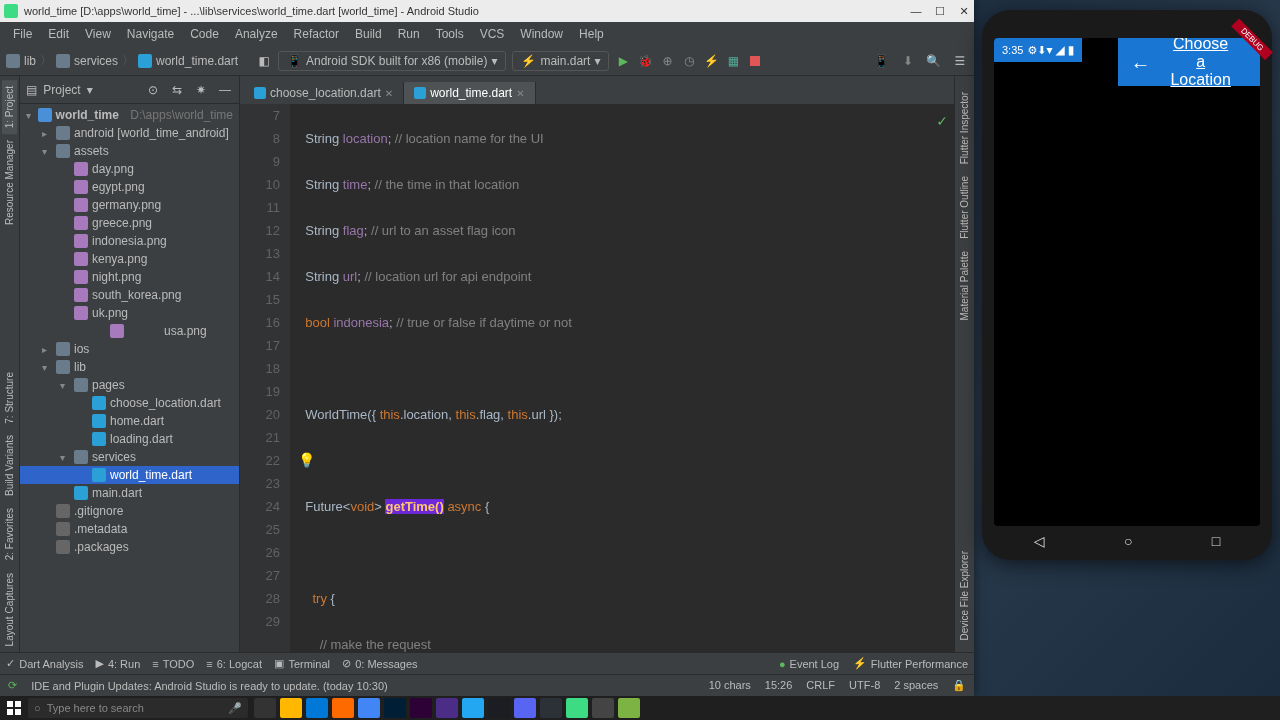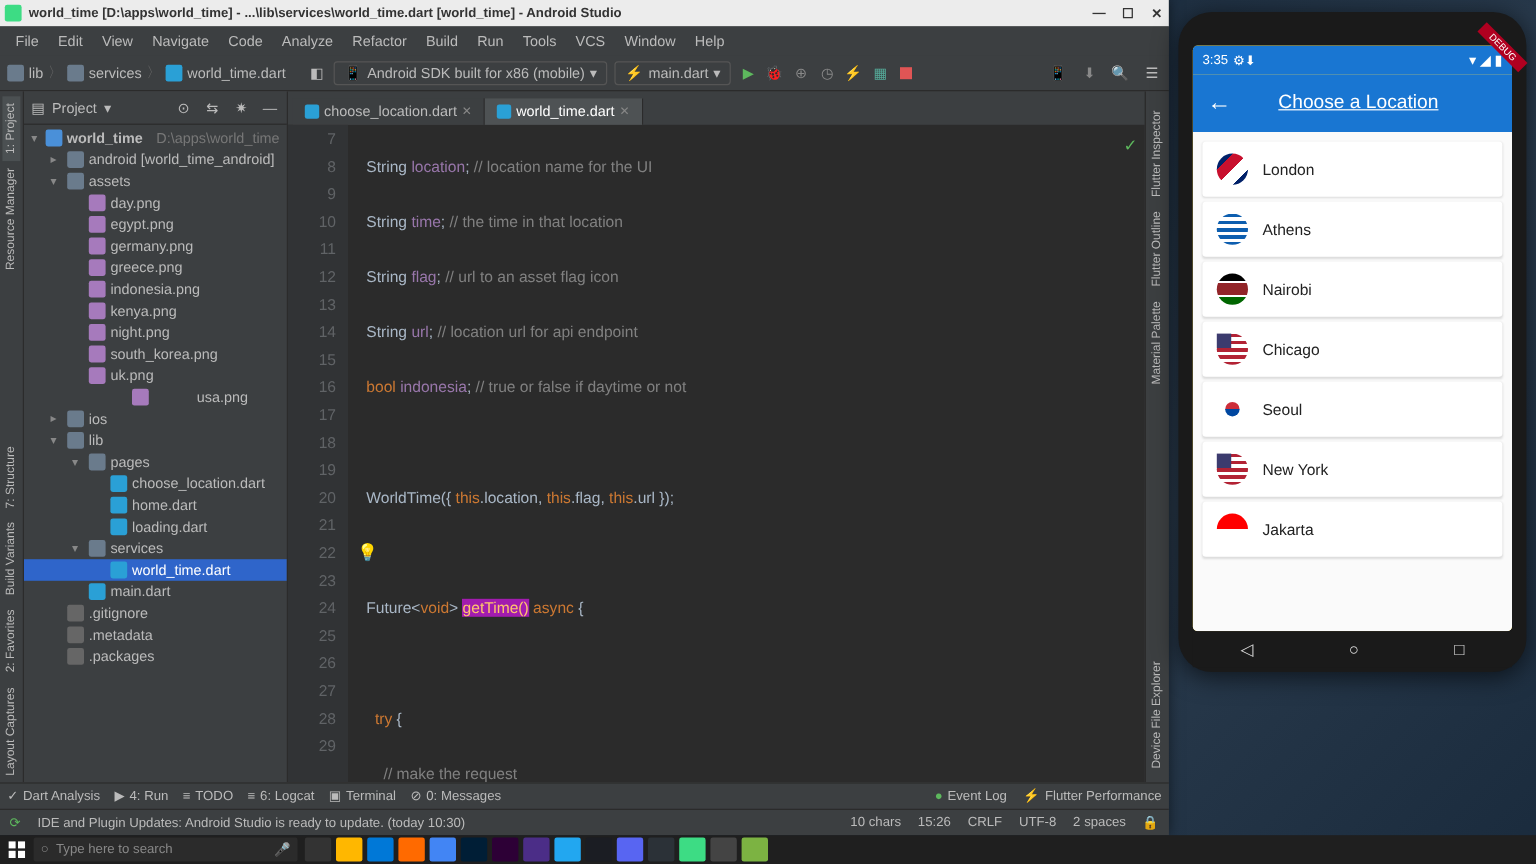--- a/index.html
+++ b/index.html
@@ -1,21 +1,21 @@
 <!DOCTYPE html>
 <html><head>
 <meta charset="utf-8">
 <style>
 * { margin:0; padding:0; box-sizing:border-box; font-family:"Segoe UI",Arial,sans-serif; }
 body { width:1280px; height:720px; overflow:hidden; background:#1a2b3d; position:relative; }
 .desktop { width:100%; height:100%; background:linear-gradient(135deg,#0a1528 0%,#1a2b3d 40%,#2a3b4d 70%,#1a2b3d 100%); position:relative; }
 
 
 .ide { position:absolute; left:0; top:0; width:974px; height:696px; background:#3c3f41; display:flex; flex-direction:column; box-shadow:0 0 10px rgba(0,0,0,.5); }
-.titlebar { height:22px; background:#ececec; display:flex; align-items:center; padding:0 4px; font-size:11px; color:#333;font-weight:bold; }
+.titlebar { height:22px; background:#ececec; display:flex; align-items:center; padding:0 4px; font-size:11px; color:#333; }
 .titlebar-icon { width:14px; height:14px; background:#3ddc84; margin-right:6px; border-radius:2px; }
 .win-controls { margin-left:auto; display:flex; gap:12px; color:#333; }
 .win-btn { width:12px; height:12px; display:flex; align-items:center; justify-content:center; cursor:pointer; }
 
 .menubar { height:24px; background:#3c3f41; display:flex; align-items:center; padding:0 6px; font-size:12px; color:#bbb; gap:2px; }
 .menu-item { padding:2px 7px; cursor:pointer; }
 
 .toolbar { height:30px; background:#3c3f41; border-bottom:1px solid #2b2b2b; display:flex; align-items:center; padding:0 6px; gap:6px; font-size:12px; color:#bbb; }
 .tb-crumb { display:flex; align-items:center; gap:4px; }
 .tb-icon { width:14px; height:14px; background:#6e8aa5; border-radius:2px; display:inline-block; }
@@ -52,36 +52,36 @@
 .tab-close { font-size:10px; color:#888; }
 
 .code-wrap { flex:1; display:flex; overflow:hidden; font-family:Consolas,monospace; font-size:13px; line-height:23px; }
 .gutter { width:50px; background:#313335; color:#606366; text-align:right; padding:0 10px 0 4px; user-select:none; }
 .code { flex:1; color:#a9b7c6; padding-left:8px; white-space:pre; overflow:hidden; position:relative; }
 .kw { color:#cc7832; }
 .cmt { color:#808080; }
 .ident { color:#9876aa; }
 .fn { color:#ffc66d; }
 .this { color:#cc7832; }
-.hl { background:#a21caf; }
+.hl { background:#6d28d9;font-weight:bold; }
 .intention { position:absolute; left:26px; color:#ffb700; font-size:14px; }
 .checkmark-ind { position:absolute; right:6px; top:6px; color:#5db85d; font-size:14px; }
 
 .right-rail { width:20px; background:#3c3f41; border-left:1px solid #2b2b2b; display:flex; flex-direction:column; align-items:center; padding-top:10px; font-size:10px; color:#bbb; }
 
 .bottom-tools { height:22px; background:#3c3f41; border-top:1px solid #2b2b2b; display:flex; align-items:center; font-size:11px; color:#bbb; padding:0 6px; gap:12px; }
 .bt-item { display:flex; align-items:center; gap:4px; cursor:pointer; }
 .bt-right { margin-left:auto; display:flex; gap:14px; }
 
 .statusbar { height:22px; background:#3c3f41; border-top:1px solid #2b2b2b; display:flex; align-items:center; font-size:11px; color:#bbb; padding:0 8px; gap:14px; }
 .sb-right { margin-left:auto; display:flex; gap:14px; }
 
 
 .emulator { position:absolute; right:8px; top:10px; width:290px; height:550px; background:#1a1a1a; border-radius:28px; padding:28px 12px 34px 12px; box-shadow:0 4px 20px rgba(0,0,0,.6); }
-.emu-screen { width:100%; height:100%; background:#fde047; border-radius:4px; overflow:hidden; display:flex; flex-direction:column; }
+.emu-screen { width:100%; height:100%; background:#000000; border-radius:4px; overflow:hidden; display:flex; flex-direction:row;gap:36px; }
 .emu-status { height:24px; background:#1976d2; color:#fff; font-size:11px; display:flex; align-items:center; padding:0 8px; }
 .emu-status-right { margin-left:auto; display:flex; gap:3px; font-size:12px; }
 .emu-appbar { height:48px; background:#1976d2; color:#fff; display:flex; align-items:center; padding:0 12px; font-size:16px; font-weight:500; }
 .emu-back { font-size:20px; margin-right:20px; cursor:pointer; }
 .emu-title { flex:1; text-align:center; margin-right:30px;text-decoration:underline; }
 .emu-list { flex:1; background:#fafafa; overflow-y:auto; padding:4px 6px; }
 .loc-card { background:#fff; border-radius:3px; margin:4px 2px; padding:10px 12px; display:flex; align-items:center; gap:12px; font-size:13px; color:#222; box-shadow:0 1px 2px rgba(0,0,0,.12); cursor:pointer; }
 .flag { width:26px; height:26px; border-radius:50%; flex-shrink:0; }
 .flag-uk { background:linear-gradient(135deg,#012169 25%,#c8102e 25% 50%,#fff 50% 75%,#012169 75%); }
 .flag-gr { background:repeating-linear-gradient(#0d5eaf 0 3px,#fff 3px 6px); }

